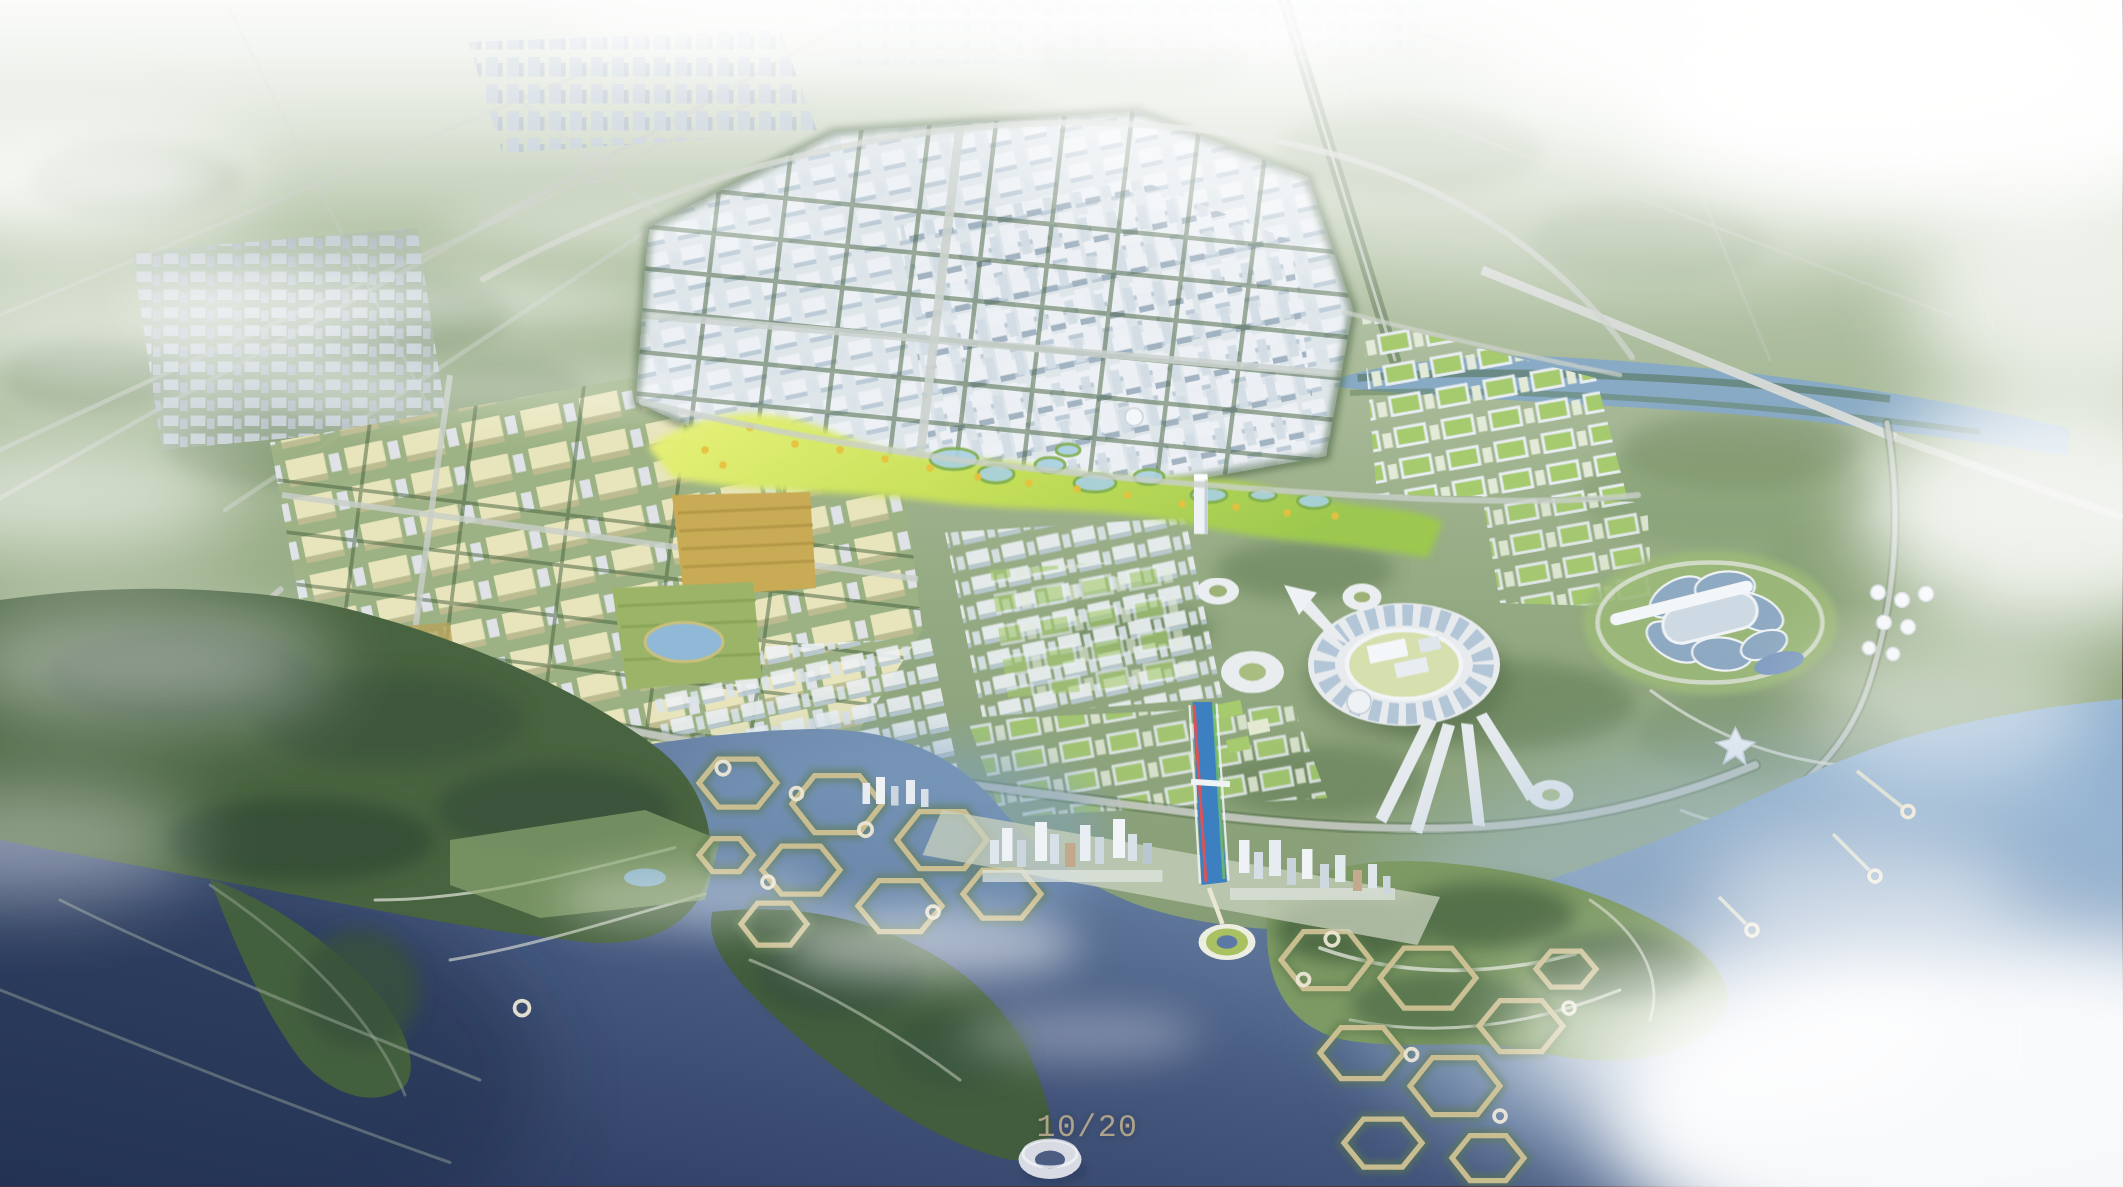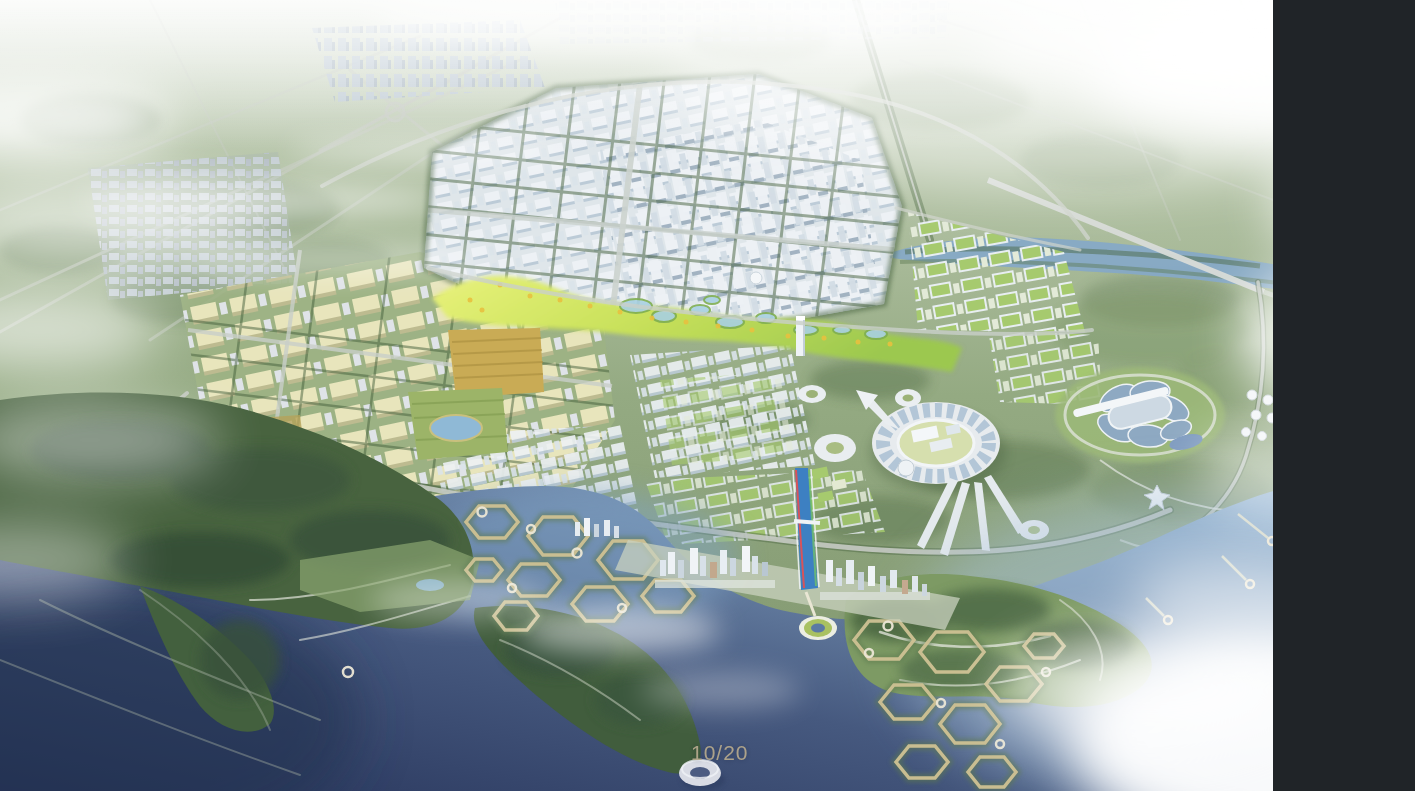--- a/index.html
+++ b/index.html
@@ -1,16 +1,16 @@
 <!DOCTYPE html>
 <html style="--pager-text: #b3a78c; --building-white: #edf1f5; --roof-green: #a6ca6e; --industrial-cream: #e8e5bc; --park-yellow: #dcea66; --forest-green: #44603c; --land-green: #96ab85; --water-deep: #2b3860; --water-light: #8fb0cf; --canal-blue: #3d80c2; --hex-path-tan: #cfc294; --road-grey: #c8cdc5; --cloud-white: #ffffff;"><head>
 <meta charset="utf-8">
 <style>
   html,body{margin:0;padding:0;background:#202428;}
-  .viewer{position:relative;width:1273px;height:791px;overflow:hidden;background:#7f1d1d;font-family:Liberation Sans, sans-serif;}
+  .viewer{position:relative;width:1415px;height:791px;overflow:hidden;background:#7f1d1d;font-family:Liberation Mono, monospace;}
   .viewer svg{position:absolute;inset:0;display:block;}
   .pager{
     position:absolute;left:691px;top:741px;width:64px;text-align:left;
     font-size:21px;letter-spacing:1px;line-height:24px;
     color:var(--pager-text,#b3a78c);opacity:.95;
     text-shadow:0 0 5px rgba(20,30,50,.35);
     user-select:none;
   }
   
   .bwhite{fill:var(--building-white,#edf1f5);}

